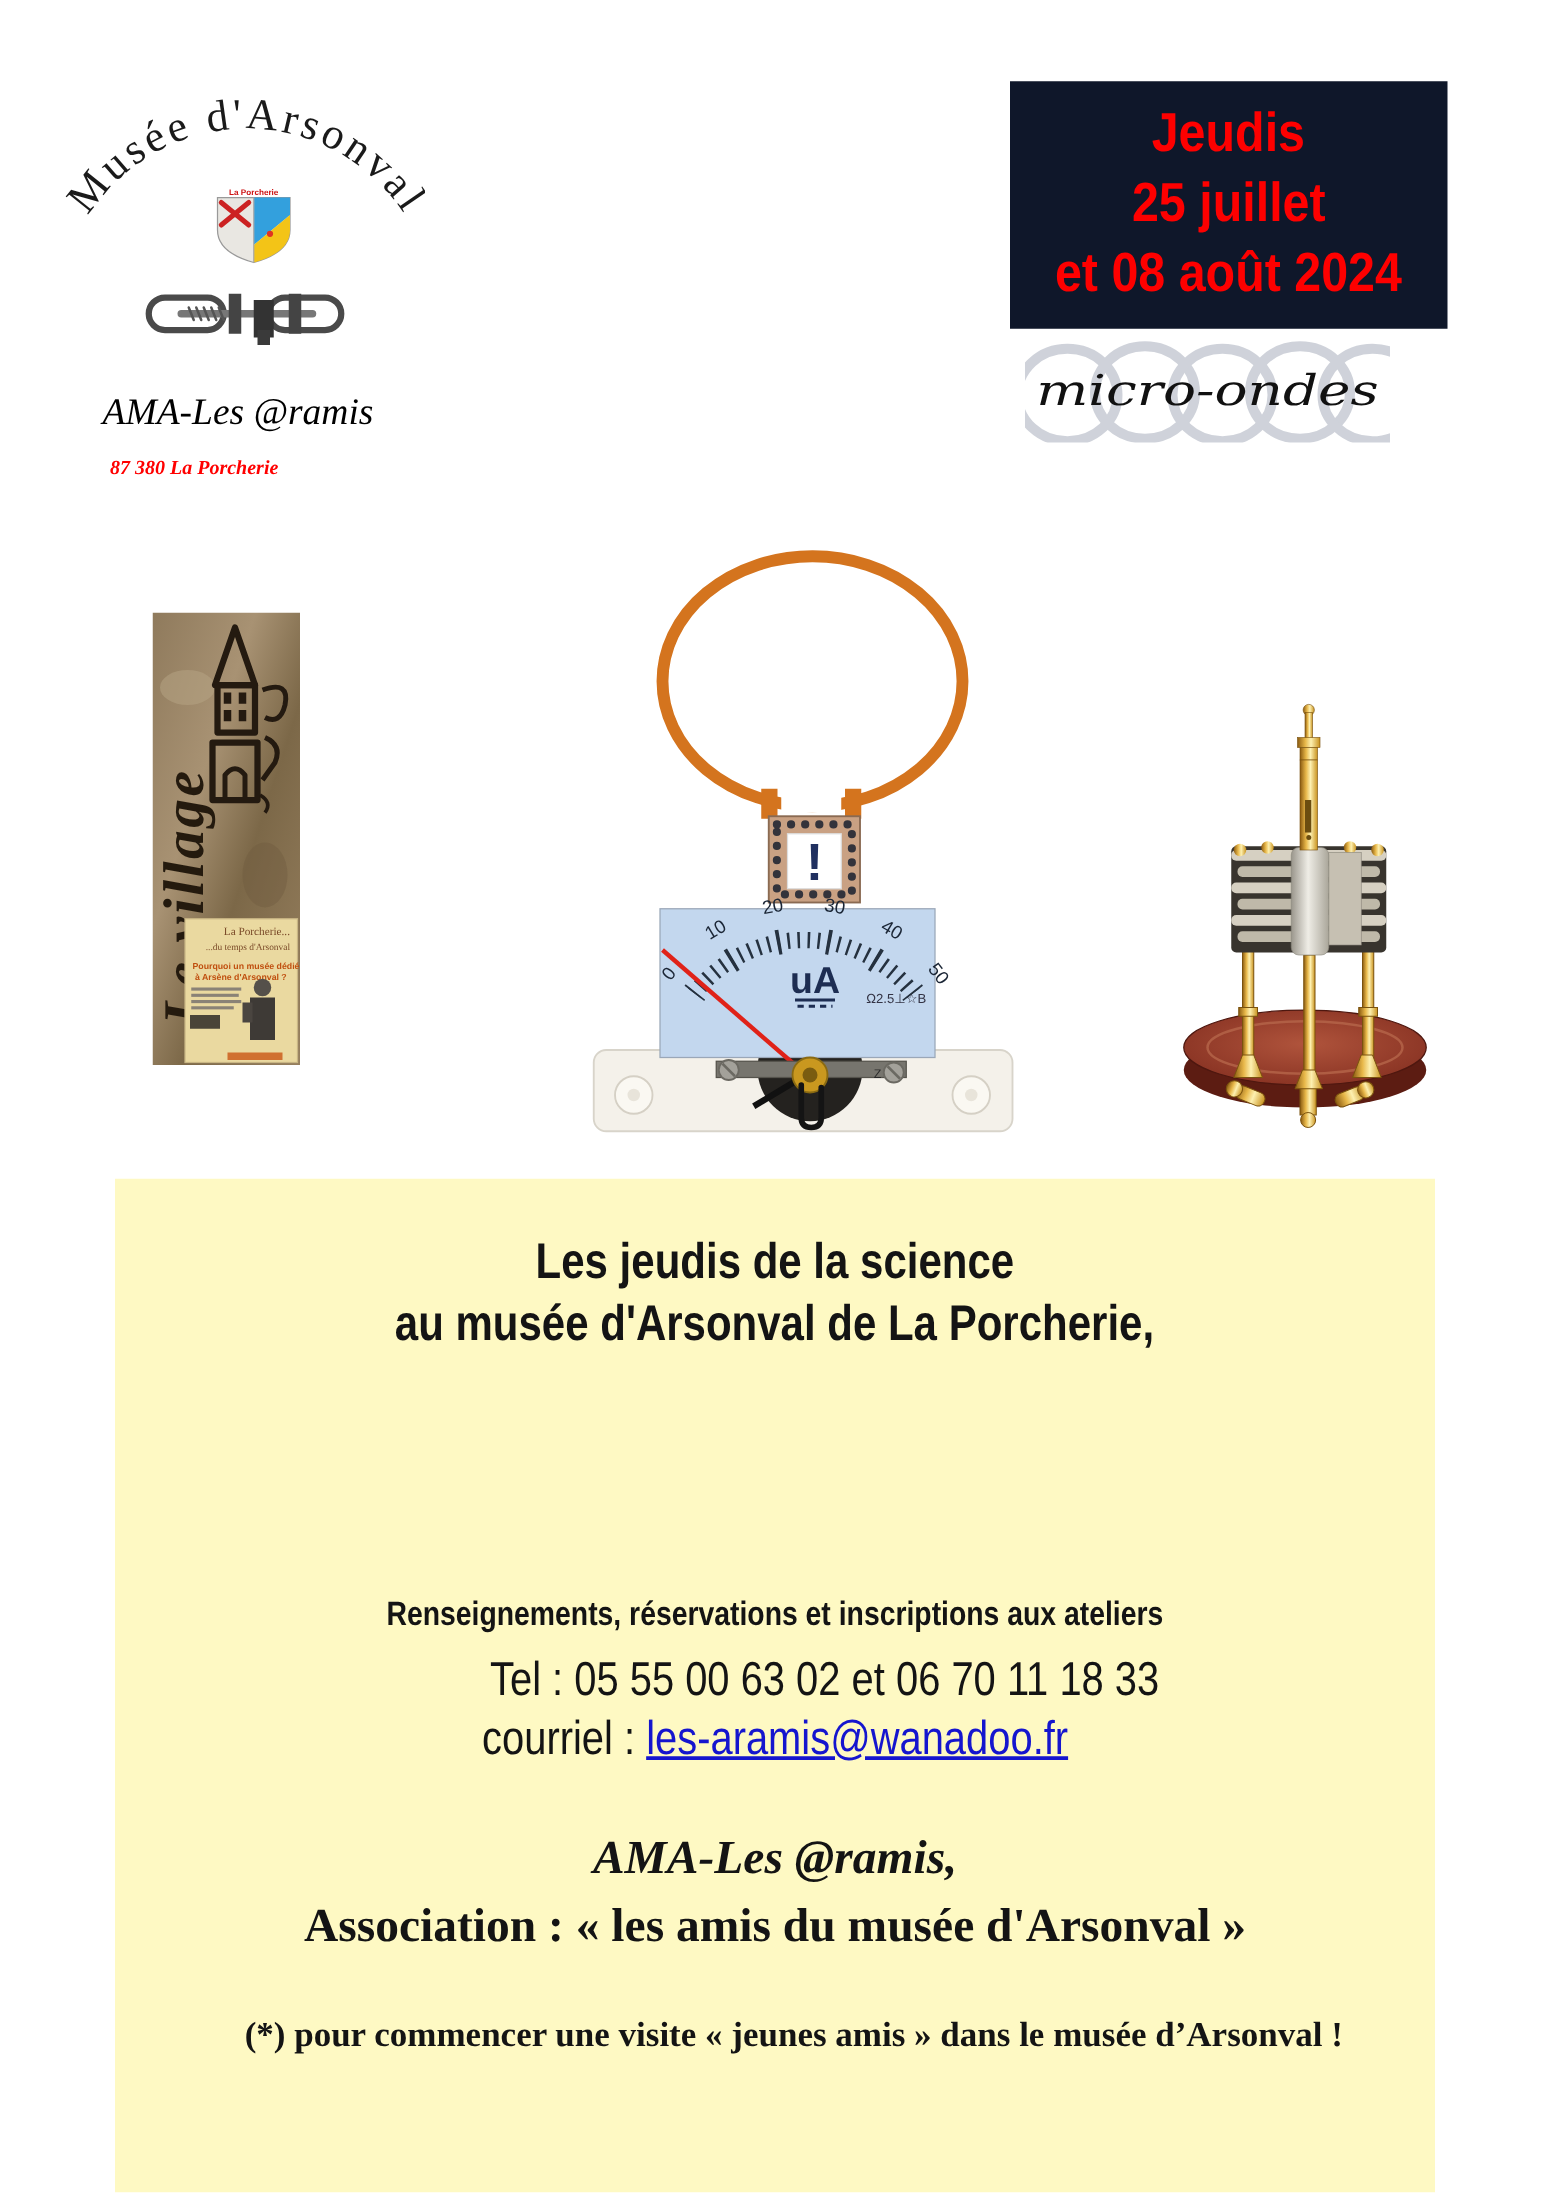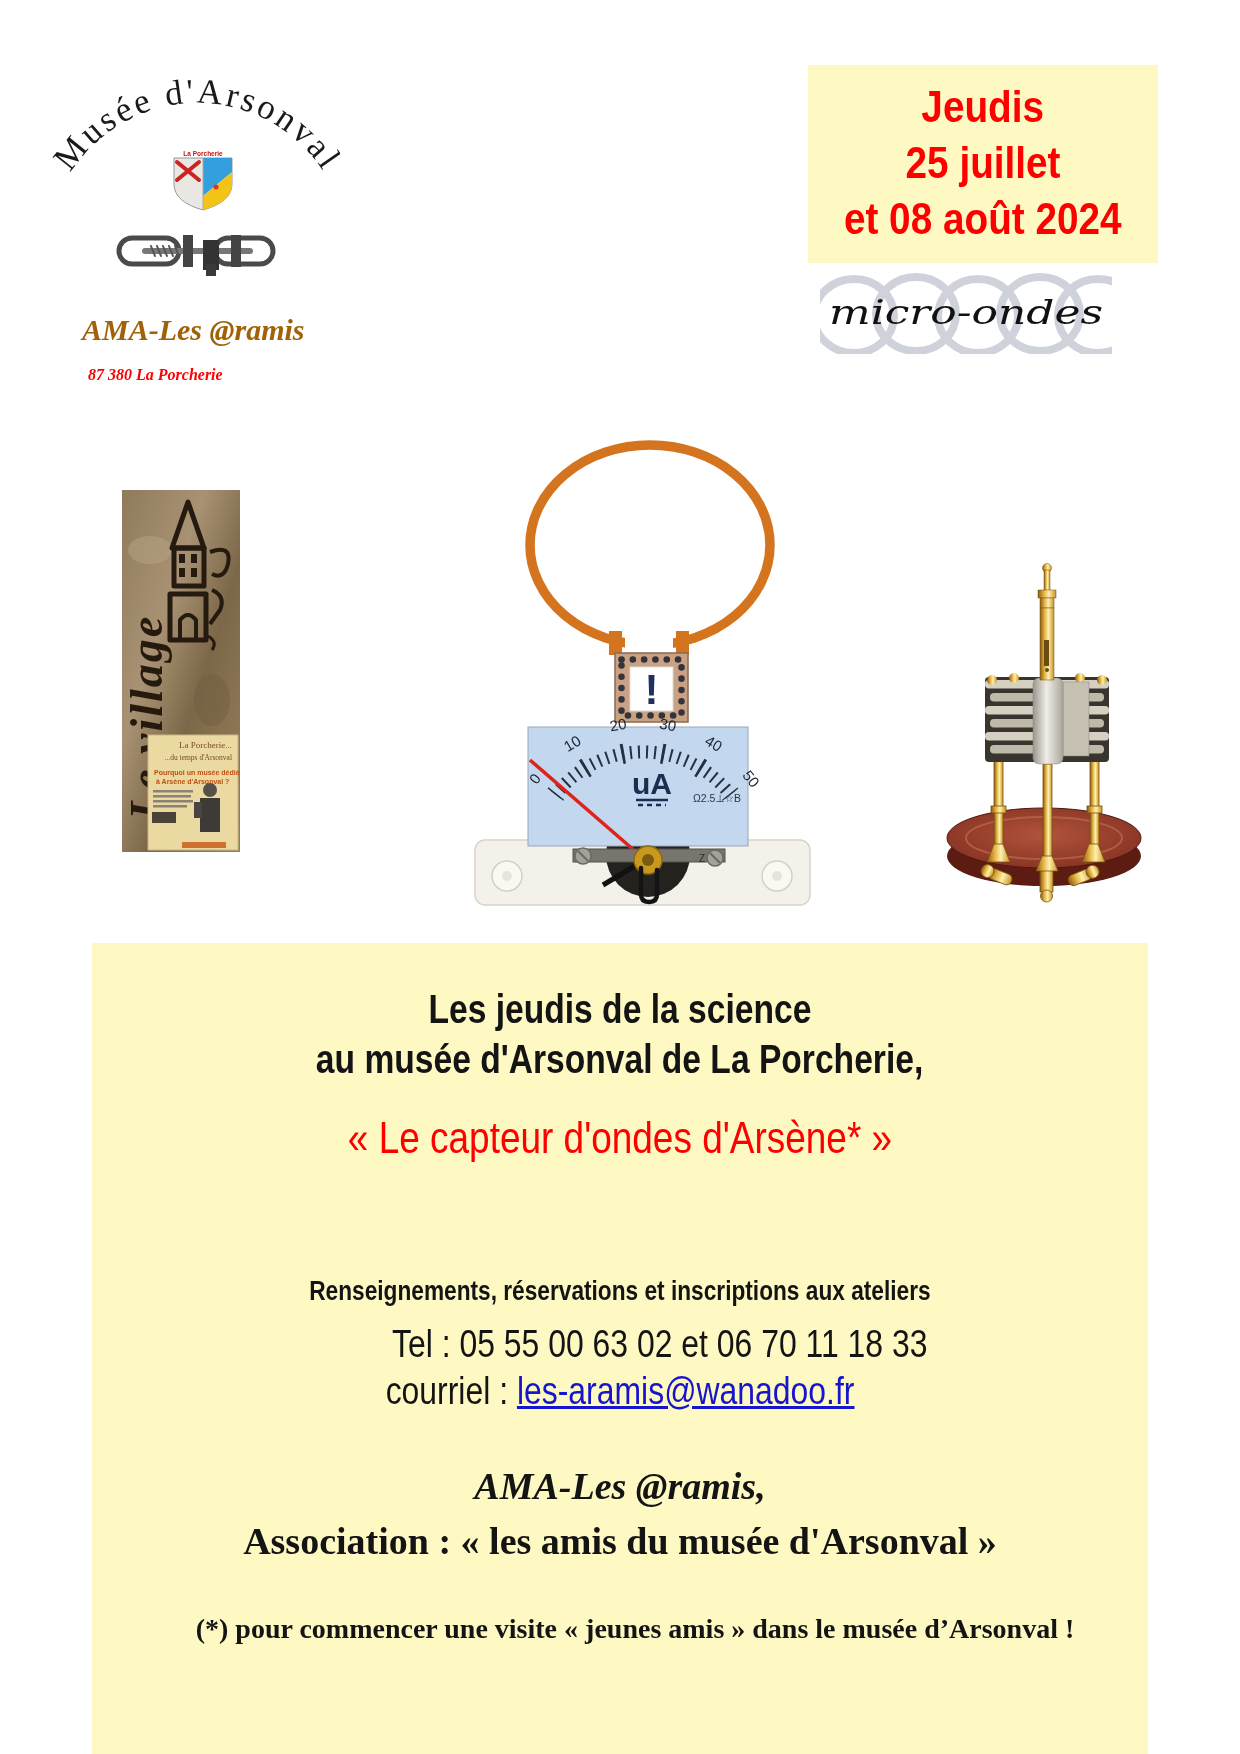--- a/index.html
+++ b/index.html
@@ -5,26 +5,26 @@
   html,body{margin:0;padding:0;background:#ffffff;}
   .page{position:relative;width:1240px;height:1754px;background:#ffffff;overflow:hidden;
         font-family:"Liberation Sans",sans-serif;}
   .abs{position:absolute;}
   .cond{display:inline-block;transform:scaleX(0.84);transform-origin:50% 50%;white-space:nowrap;}
   .cond88{display:inline-block;transform:scaleX(0.88);transform-origin:50% 50%;white-space:nowrap;}
 
   
   .logo-block{left:45px;top:68px;width:295px;height:215px;}
   .org-name{left:82px;top:313px;font-family:"Liberation Serif",serif;
-            font-weight:bold;font-style:italic;font-size:30px;color:#a16207;}
+            font-weight:normal;font-style:italic;font-size:30px;color:#000000;}
   .org-address{left:88px;top:366px;font-family:"Liberation Serif",serif;
             font-weight:bold;font-style:italic;font-size:16px;color:#ff0000;}
 
   
-  .date-box{left:808px;top:65px;width:350px;height:198px;background:#fef9c3;
+  .date-box{left:808px;top:65px;width:350px;height:198px;background:#0f172a;
             text-align:center;padding-top:14px;box-sizing:border-box;}
   .date-box .dline{font-size:44px;line-height:56px;font-weight:bold;color:#FE0000;}
 
   
   .waves{left:820px;top:268px;width:292px;height:86px;}
 
   
   .photo-plaque{left:122px;top:490px;width:118px;height:362px;}
   .photo-meter{left:455px;top:388px;width:365px;height:520px;}
   .photo-device{left:930px;top:560px;width:230px;height:345px;}
@@ -312,23 +312,20 @@
     </svg>
   </div>
 
   <div class="abs announce">
     <div class="aline h1">
       <span class="cond">Les jeudis de la science</span>
     </div>
     <div class="aline h2">
       <span class="cond">au musée d'Arsonval de La Porcherie,</span>
     </div>
-    <div class="aline hl">
-      <span class="cond">« Le capteur d'ondes d'Arsène* »</span>
-    </div>
     <div class="aline info">
       <span class="cond">Renseignements, réservations et inscriptions aux ateliers</span>
     </div>
     <div class="aline tel">
       <span class="cond">Tel : 05 55 00 63 02 et 06 70 11 18 33</span>
     </div>
     <div class="aline mail">
       <span class="cond"><span>courriel : </span><a href="#">les-aramis@wanadoo.fr</a></span>
     </div>
     <div class="aline assoc">

